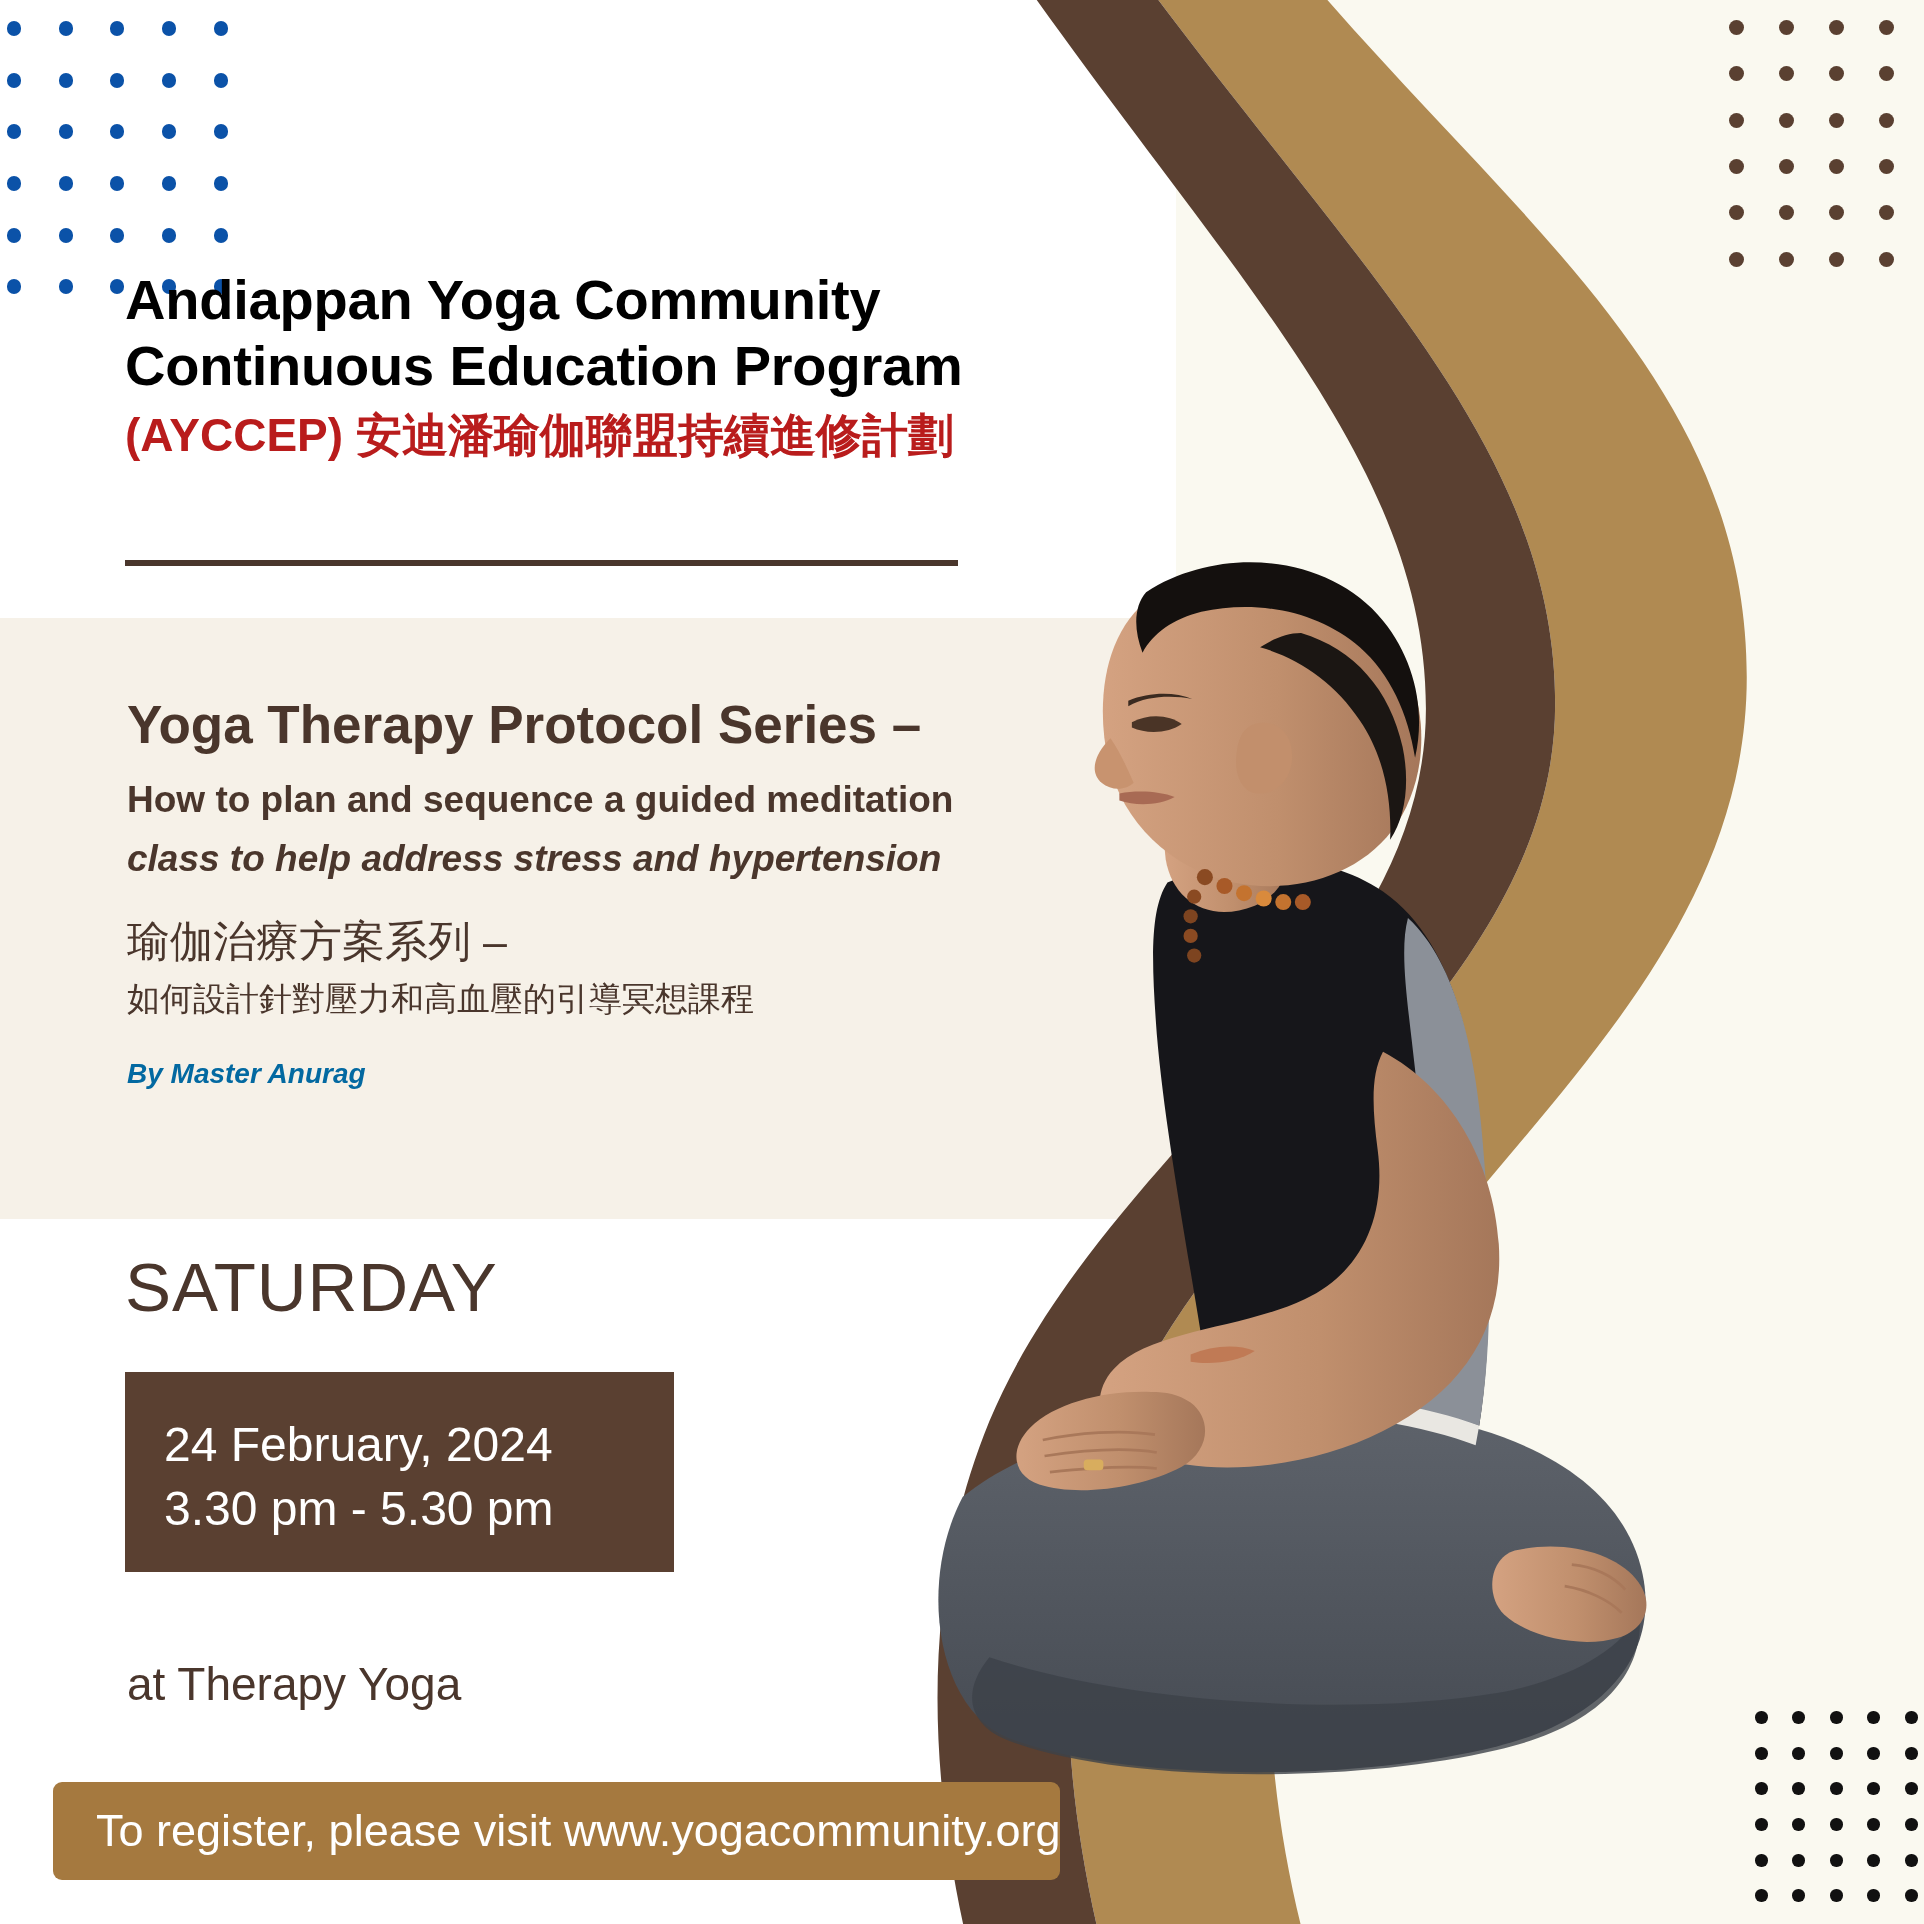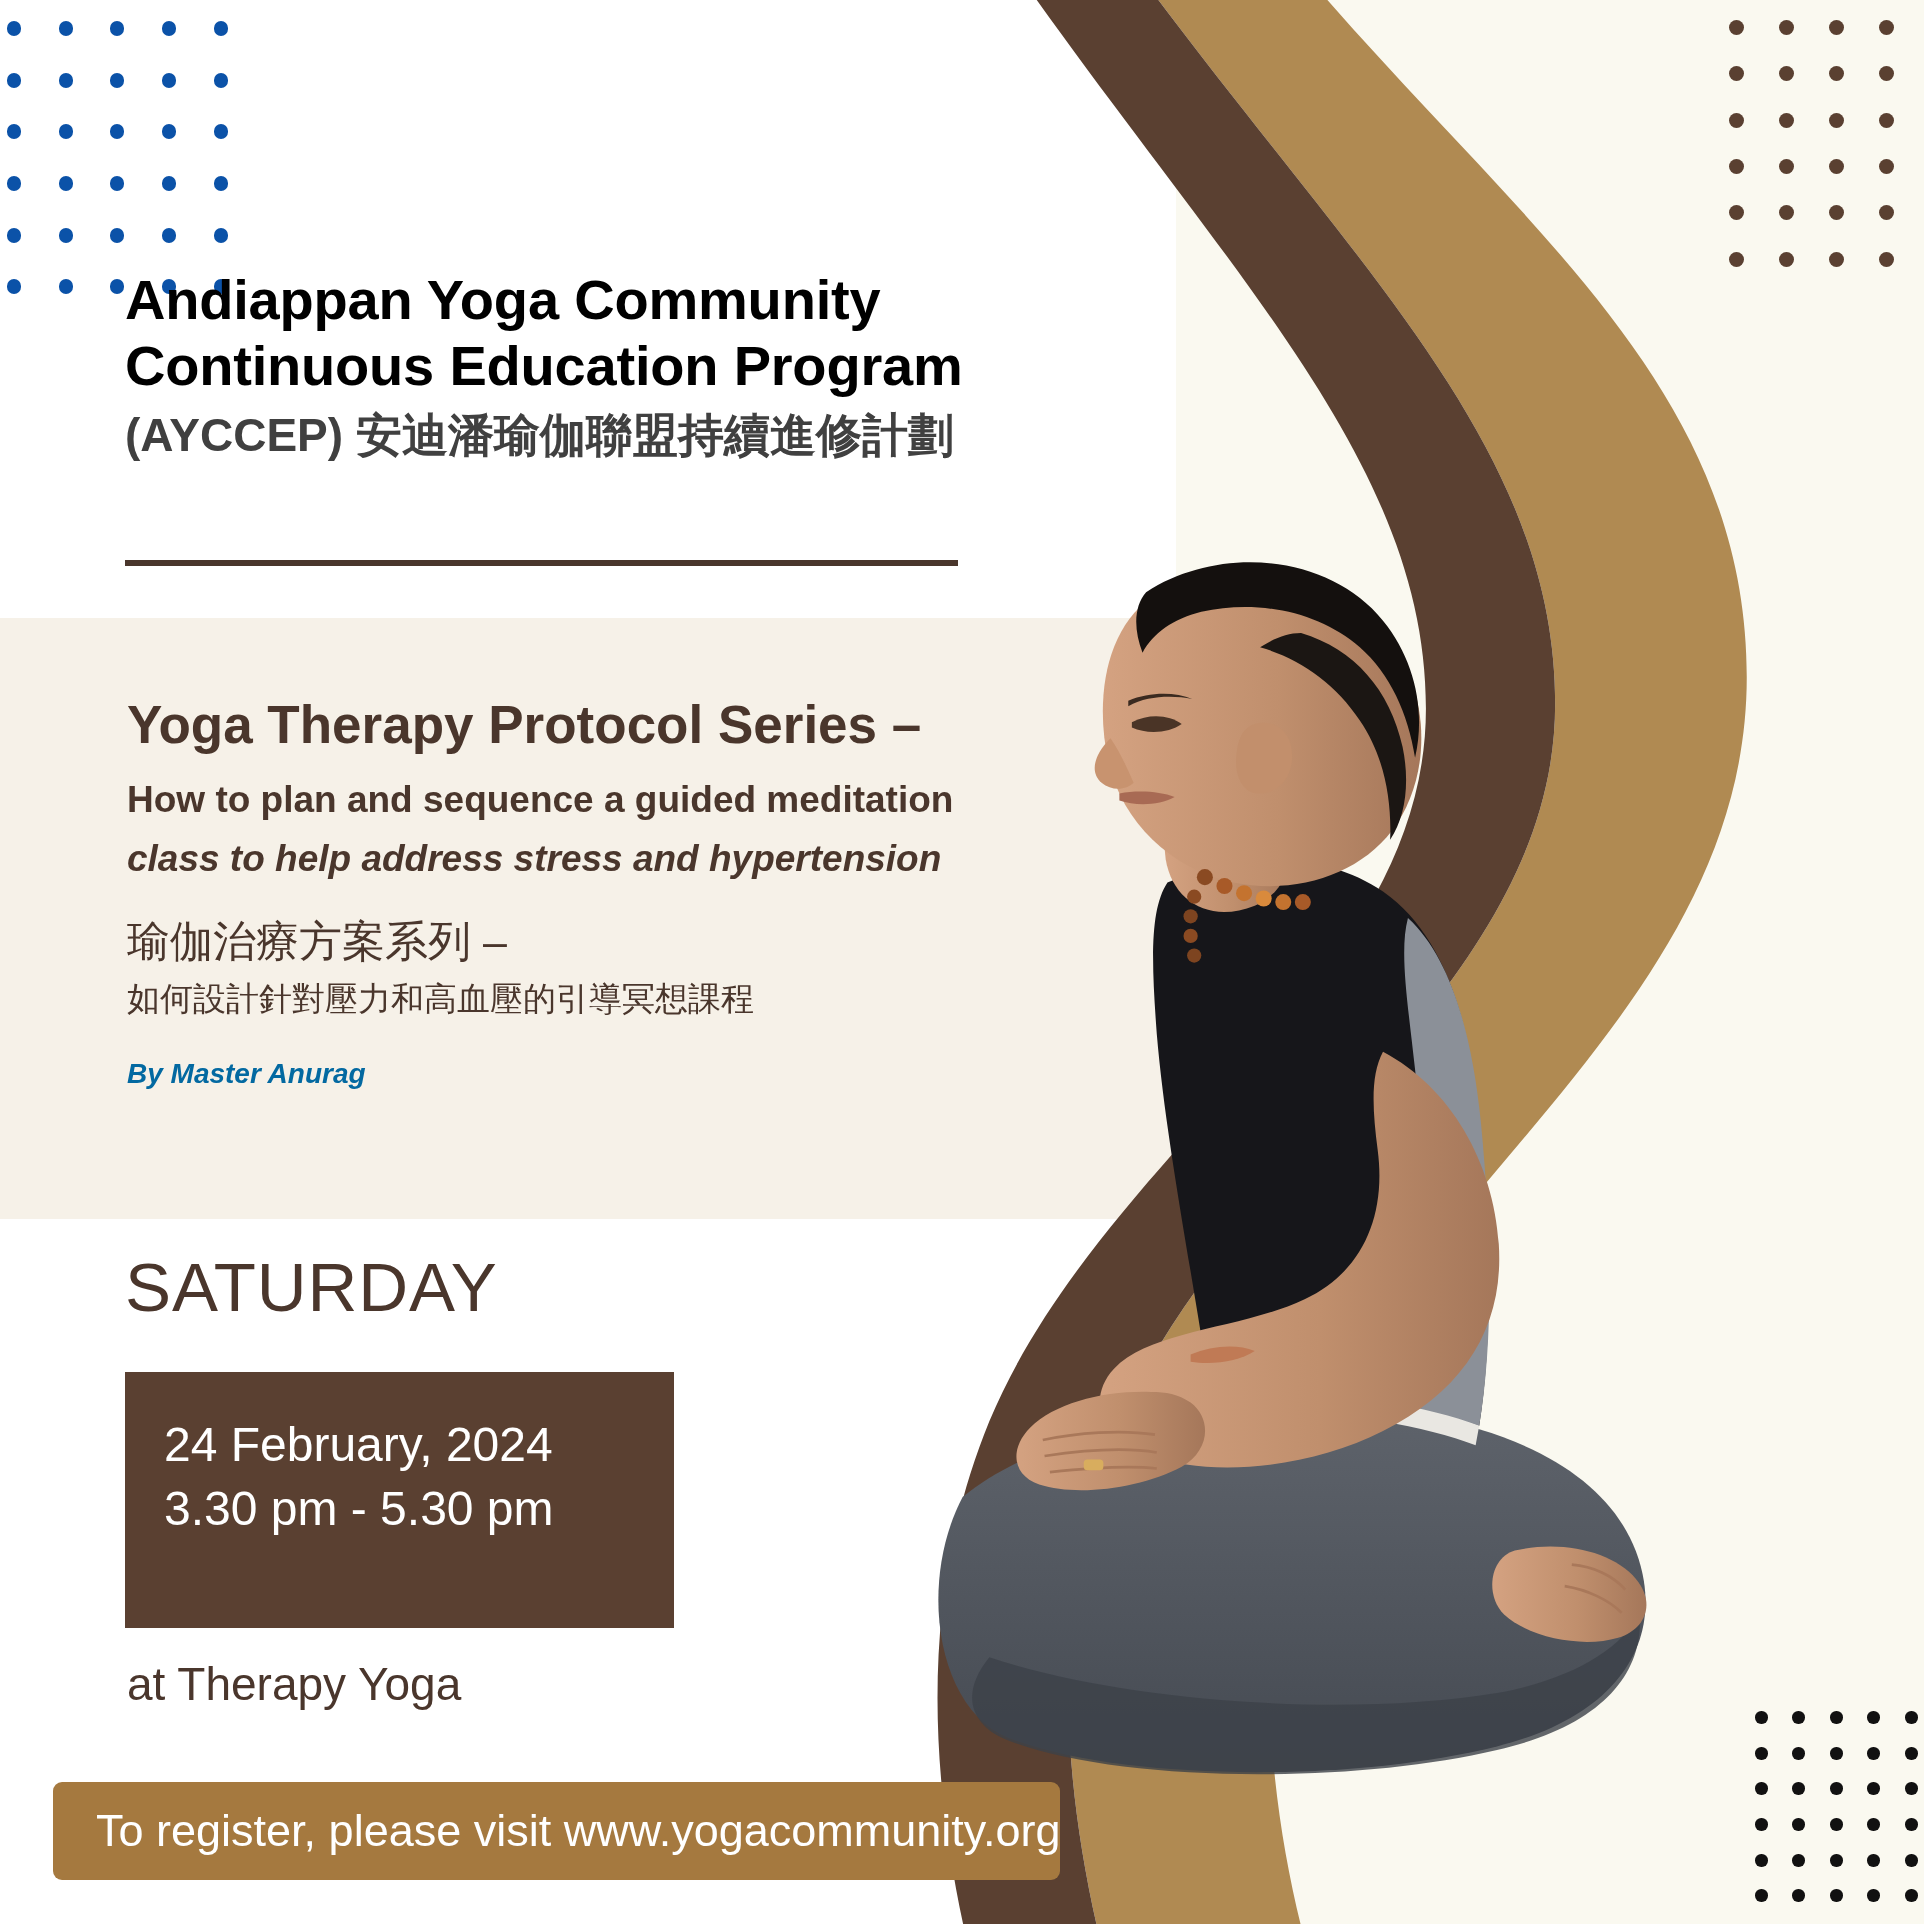--- a/index.html
+++ b/index.html
@@ -71,21 +71,21 @@
   }
   .header .line {
     color: #000000;
     font-weight: bold;
     font-size: 56px;
     line-height: 1.18;
     letter-spacing: -0.2px;
     white-space: nowrap;
   }
   .header .line-cn {
-    color: #404040;
+    color: #b91c1c;
     font-weight: bold;
     font-size: 46px;
     line-height: 1.35;
     margin-top: 5.3px;
     white-space: nowrap;
   }
   .rule {
     position: absolute;
     left: 125px;
     top: 560px;
@@ -148,21 +148,21 @@
     font-size: 69px;
     letter-spacing: 0.9px;
     white-space: nowrap;
     text-align: right;
   }
   .datebox {
     position: absolute;
     left: 125px;
     top: 1372px;
     width: 549px;
-    height: 256px;
+    height: 200px;
     background: #5a4031;
     box-sizing: border-box;
     padding: 41px 0 0 39px;
   }
   .datebox .dline {
     color: #ffffff;
     font-size: 48px;
     line-height: 1.33;
     white-space: nowrap;
   }

